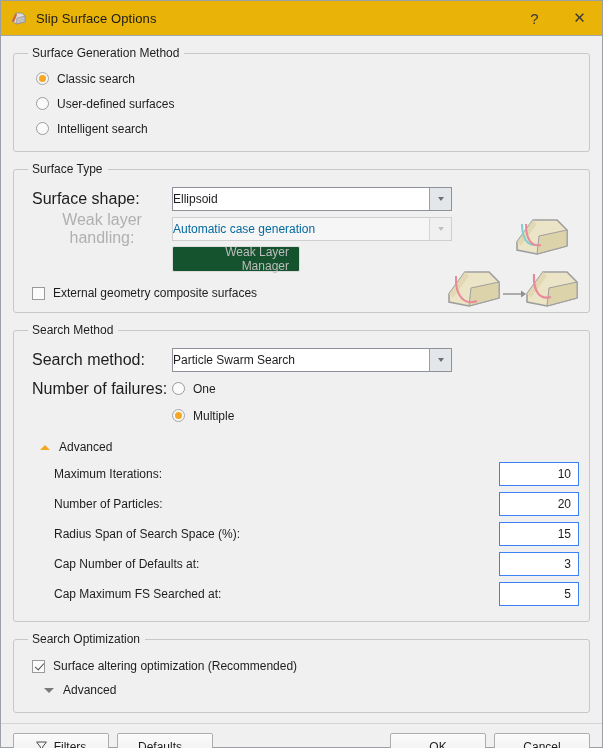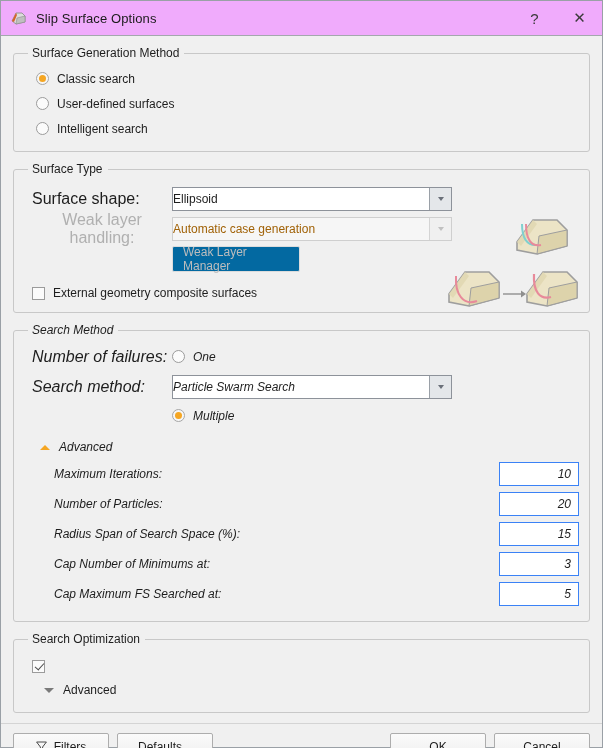--- a/index.html
+++ b/index.html
@@ -19,21 +19,21 @@
     width: 603px; height: 748px;
     background: #f0f0f0;
     border: 1px solid #9aa0a6;
     display: flex;
     flex-direction: column;
   }
 
   
   .titlebar {
     height: 35px;
-    background: #f0abfc;
+    background: #eab308;
     border-bottom: 1px solid #a3a8ad;
     display: flex;
     align-items: center;
     flex: 0 0 auto;
     padding-left: 9px;
   }
   .app-icon {
     width: 18px; height: 18px;
     position: relative;
     flex: 0 0 auto;
@@ -170,21 +170,21 @@
     width: 0; height: 0;
     border-left: 3.5px solid transparent;
     border-right: 3.5px solid transparent;
     border-top: 4px solid #6a7079;
     display: block;
   }
   .combo.disabled {
     border-color: #cfcfcf;
     background: #f6f6f6;
   }
-  .combo.disabled .cval { color: #a16207; }
+  .combo.disabled .cval { color: #0369a1; }
   .combo.disabled .carrow {
     background: #f0f0f0;
     border-left-color: #d4d4d4;
   }
   .combo.disabled .carrow i { border-top-color: #c0c0c0; }
 
   .btn {
     border: 1px solid #adadad;
     background: linear-gradient(#fbfbfb, #eeeeee);
     border-radius: 2px;
@@ -194,21 +194,22 @@
     height: 26px;
     display: inline-flex;
     align-items: center;
     justify-content: center;
     cursor: default;
     padding: 0 10px;
   }
   .btn.disabled {
     color: #bdbdbd;
     border-color: #dcdcdc;
-    background: #0369a1;
+    background: #14532d;
+    text-align: right;
   }
 
   
   .numbox {
     width: 80px; height: 24px;
     border: 1px solid #3b82f6;
     background: #ffffff;
     display: flex;
     align-items: center;
     justify-content: flex-end;
@@ -366,41 +367,41 @@
       <span class="illus" style="right:6px;top:90px;">
         <svg width="62" height="48" viewBox="0 0 62 48">
           <polygon points="6,28 22,6 46,6 56,16 56,32 26,40 6,36" fill="#ece4c6" stroke="#9e9e9e" stroke-width="1.6"></polygon>
           <polygon points="6,28 22,6 26,10 10,32" fill="#e2d9b4"></polygon>
           <polygon points="26,40 56,32 56,16 28,22" fill="#ddd3ab" stroke="#9e9e9e" stroke-width="1"></polygon>
           <path d="M13,8 C12,26 19,34 30,31" fill="none" stroke="#e88a9a" stroke-width="2.2"></path>
         </svg>
       </span>
     </fieldset>
 
-    <fieldset class="group" style="padding-bottom:12px;font-style:italic;">
+    <fieldset class="group" style="padding-bottom:12px;">
       <legend>Search Method</legend>
-
-      <div class="frow" style="margin-left:8px;height:27px;">
-        <span class="flabel">Number of failures:</span>
-        <div class="radio-row">
-          <span class="radio"></span>
-          <span class="radio-label">One</span>
-        </div>
-      </div>
 
       <div class="frow" style="margin-left:8px;margin-top:2px;">
         <span class="flabel">Search method:</span>
         <div class="combo">
           <span class="cval">Particle Swarm Search</span>
           <span class="carrow">
               <i></i>
             </span>
         </div>
       </div>
 
+      <div class="frow" style="margin-left:8px;height:27px;">
+        <span class="flabel">Number of failures:</span>
+        <div class="radio-row">
+          <span class="radio"></span>
+          <span class="radio-label">One</span>
+        </div>
+      </div>
+
       <div class="frow" style="margin-left:8px;height:27px;text-align:center;">
         <span class="flabel"></span>
         <div class="radio-row">
           <span class="radio checked"></span>
           <span class="radio-label">Multiple</span>
         </div>
       </div>
 
       <div class="expander" style="margin-left:16px;margin-top:6px;">
         <span class="tri-up"></span>
@@ -416,36 +417,37 @@
         <span class="adv-label">Number of Particles:</span>
         <span class="adv-spacer"></span>
         <span class="numbox">20</span>
       </div>
       <div class="adv-row">
         <span class="adv-label">Radius Span of Search Space (%):</span>
         <span class="adv-spacer"></span>
         <span class="numbox">15</span>
       </div>
       <div class="adv-row">
-        <span class="adv-label">Cap Number of Minimums at:</span>
+        <span class="adv-label">Cap Number of Defaults at:</span>
         <span class="adv-spacer"></span>
         <span class="numbox">3</span>
       </div>
       <div class="adv-row">
         <span class="adv-label">Cap Maximum FS Searched at:</span>
         <span class="adv-spacer"></span>
         <span class="numbox">5</span>
       </div>
     </fieldset>
 
     <fieldset class="group" style="padding-bottom:10px;">
       <legend>Search Optimization</legend>
 
       <div class="check-row" style="margin-left:8px;margin-top:2px;height:24px;">
         <span class="checkbox checked"></span>
+        <span>Surface altering optimization (Recommended)</span>
       </div>
 
       <div class="expander" style="margin-left:20px;">
         <span class="tri-down"></span>
         <span>Advanced</span>
       </div>
     </fieldset>
 
   </div>
 

